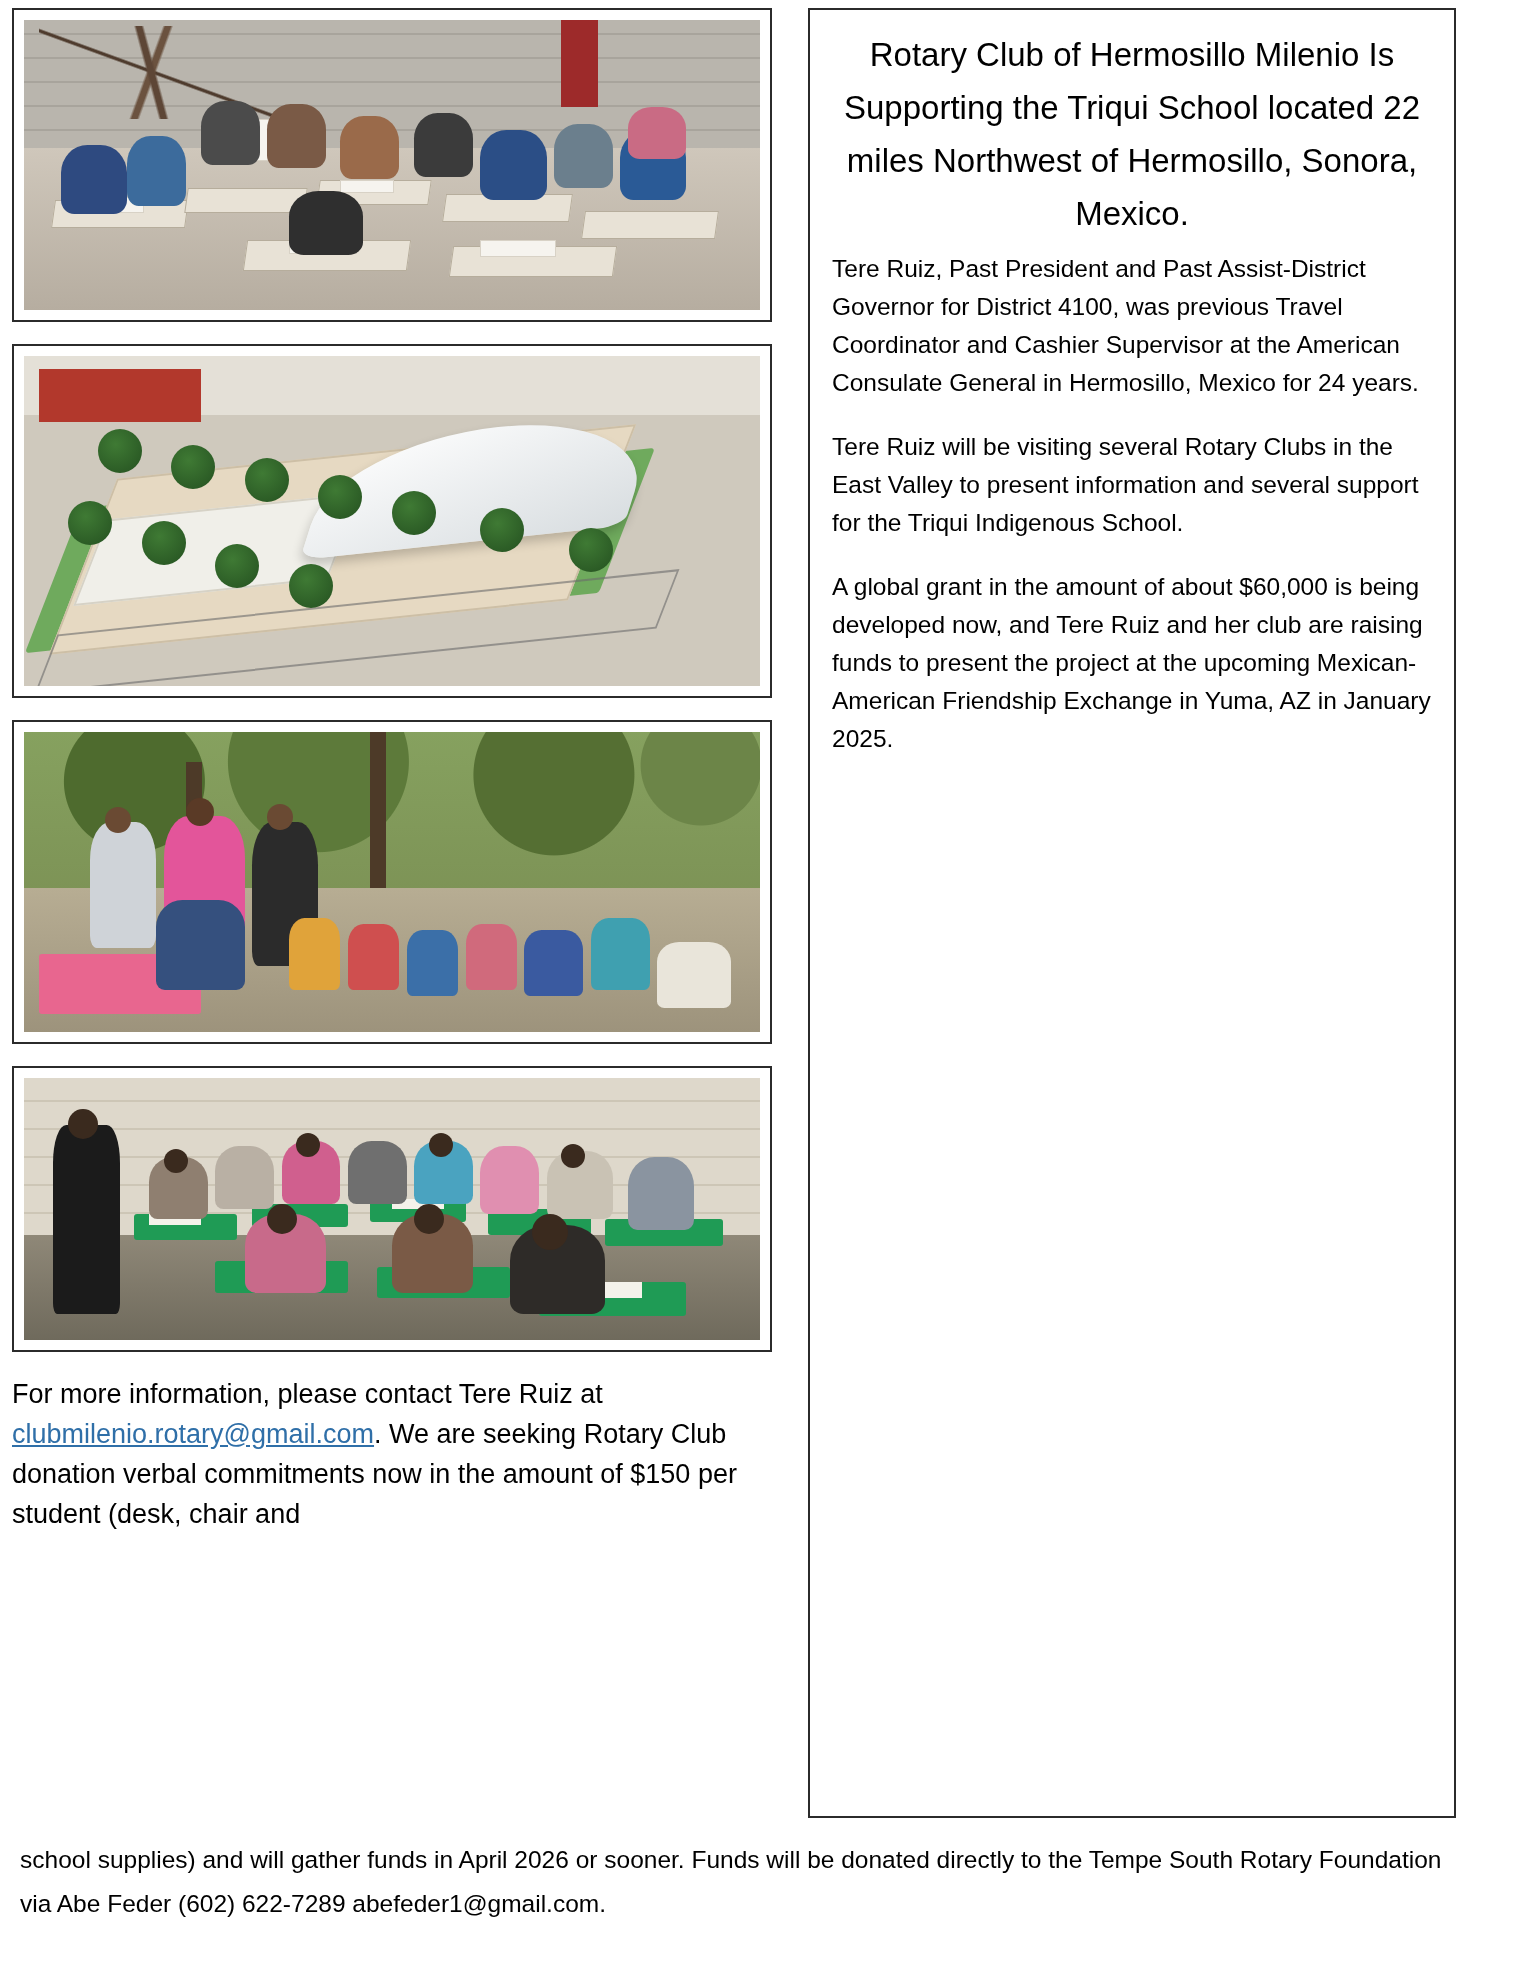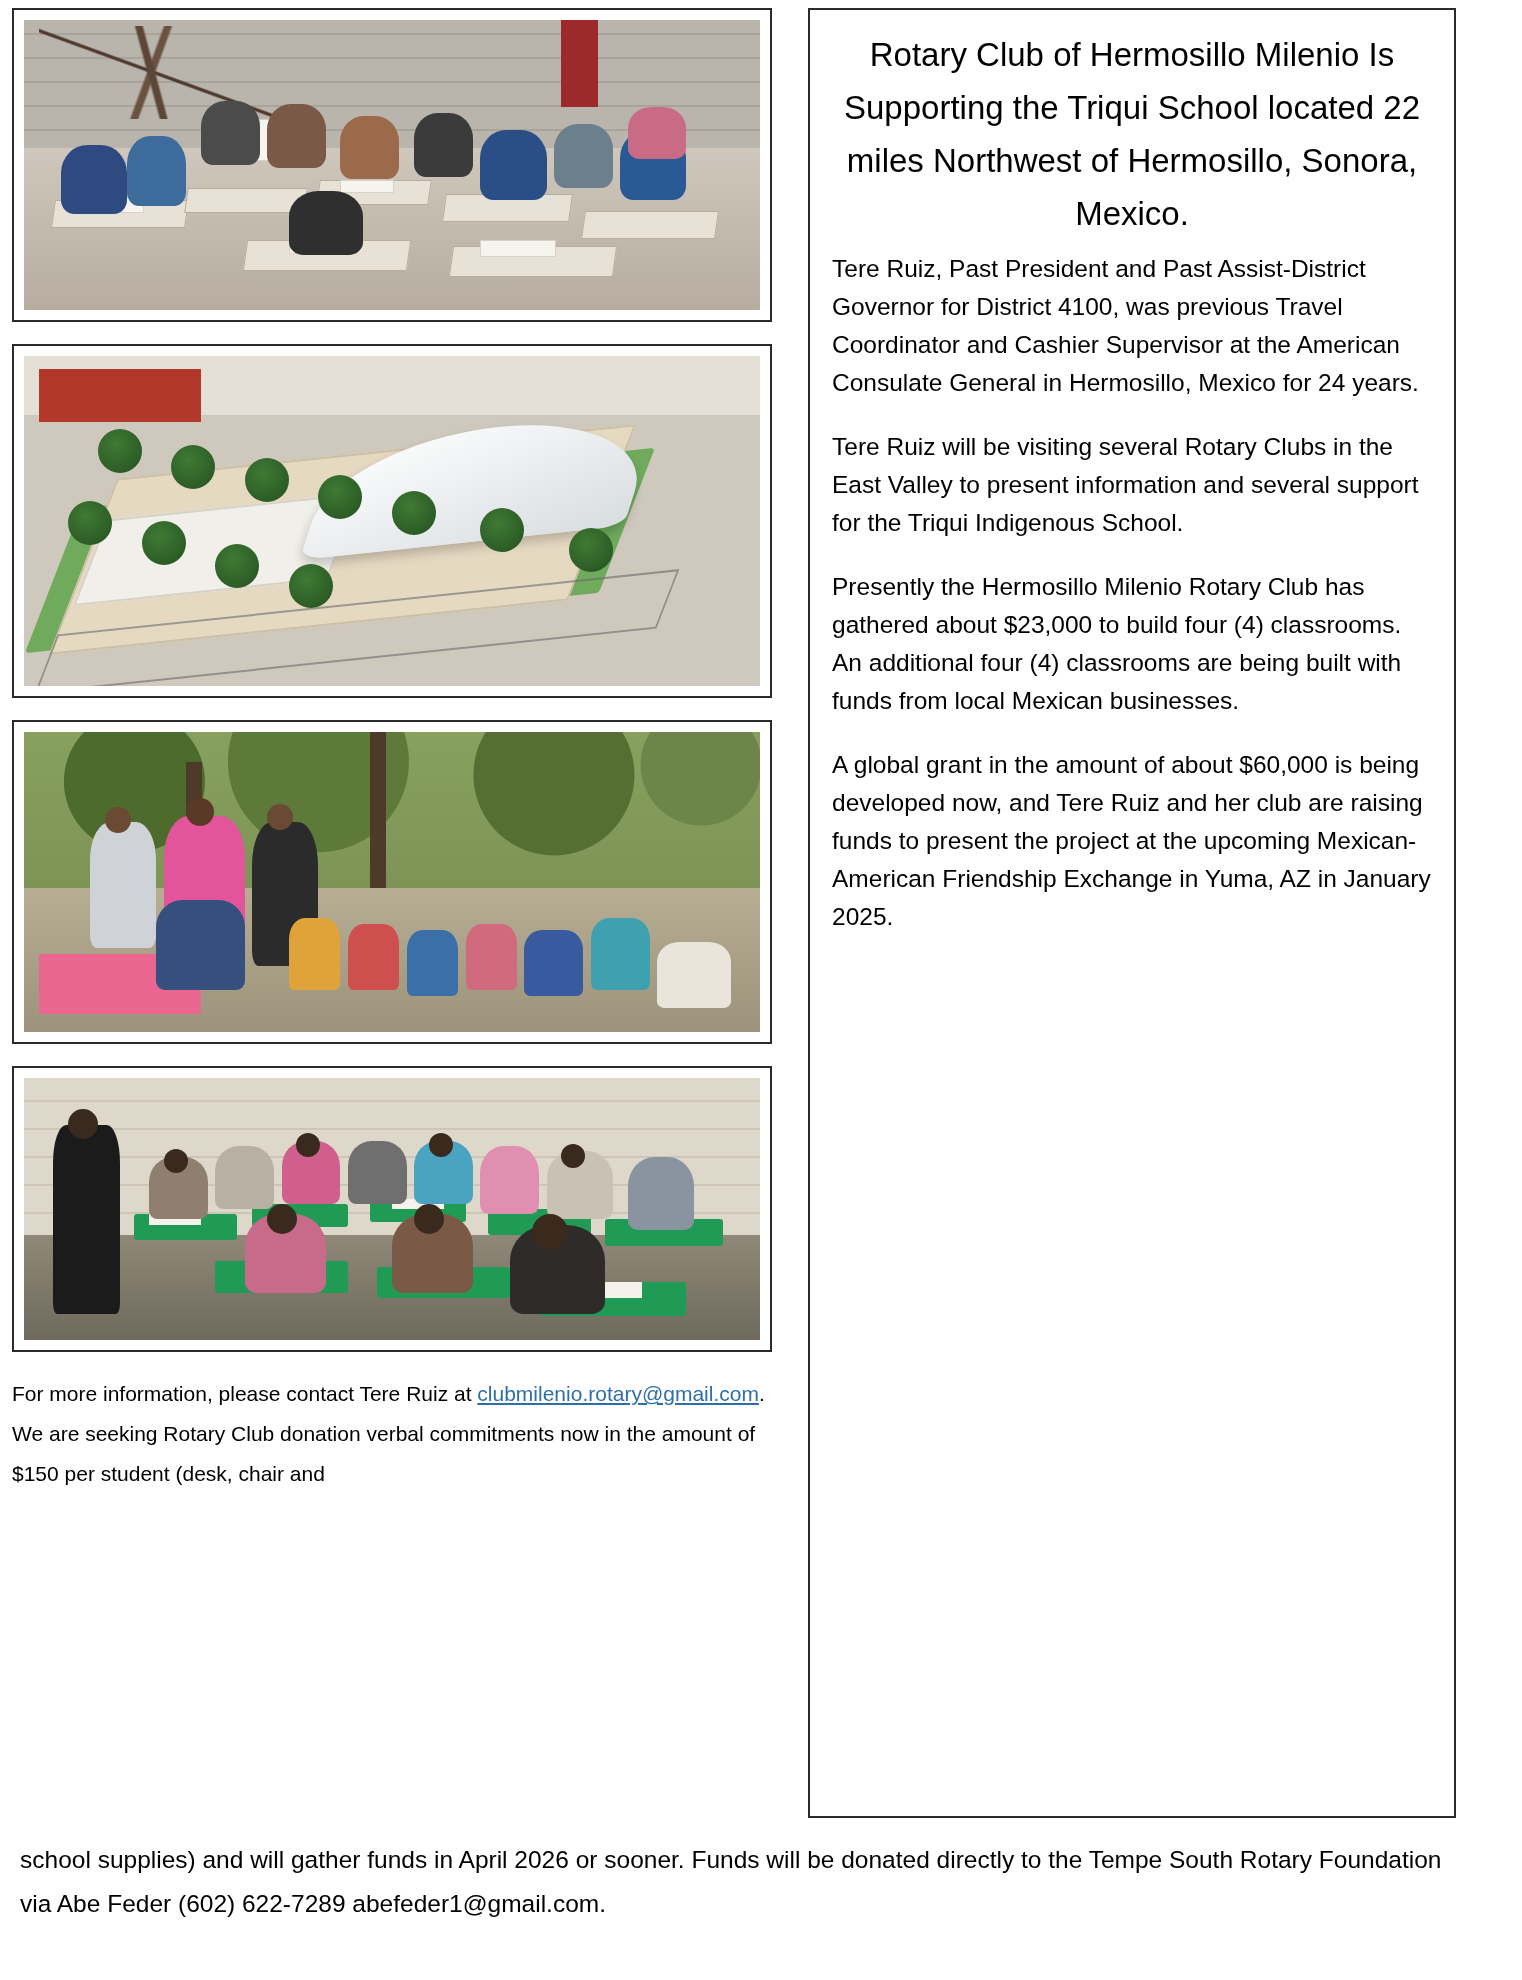--- a/index.html
+++ b/index.html
@@ -145,21 +145,21 @@
       repeating-linear-gradient(90deg, #ded8cb 0px, #ded8cb 60px, #c6beae 60px, #c6beae 62px);
   }
   .ph4 .floor { position:absolute; left:0; bottom:0; width:100%; height:40%; background: linear-gradient(#8f8878,#6f6a5c); }
   .ph4 .gdesk { position:absolute; background:#1f9b55; border-radius:3px; }
   .ph4 .gpaper { position:absolute; background:#f4f2ea; }
   .ph4 .pupil { position:absolute; border-radius:40% 40% 14% 14%; }
   .ph4 .phead { position:absolute; border-radius:50%; background:#3a2a1e; }
   .ph4 .teacher { position:absolute; left:4%; top:18%; width:9%; height:72%; background:#1b1b1b; border-radius:20% 20% 6% 6%; }
 
   .left-caption {
-    font-size: 21px;
+    font-size: 27px;
     line-height: 40px;
     color: #000;
     margin-top: 6px;
   }
   .left-caption a {
     color: #2f6fa8;
     text-decoration: underline;
   }
 
   
@@ -335,19 +335,18 @@
     <div class="left-caption">
       <span>For more information,  please contact Tere Ruiz at </span><a href="#">clubmilenio.rotary@gmail.com</a><span>.  We are seeking Rotary Club donation verbal commitments now in the amount of $150 per student (desk, chair and</span>
     </div>
 
   </div>
 
   <div class="right-col">
     <div class="headline">Rotary Club of Hermosillo Milenio Is Supporting the Triqui School located 22 miles Northwest of Hermosillo, Sonora, Mexico.</div>
     <p class="body-para">Tere Ruiz, Past President and Past Assist-District Governor for District 4100, was previous Travel Coordinator and Cashier Supervisor at the American Consulate General in Hermosillo, Mexico for 24 years.</p>
     <p class="body-para">Tere Ruiz will be visiting several Rotary Clubs in the East Valley to present information and several support for the Triqui Indigenous School.</p>
-    <p class="body-para">Presently the Hermosillo Milenio Rotary Club has gathered  about $23,000 to build four (4) classrooms. An additional four (4) classrooms are being built with funds from local Mexican businesses.</p>
     <p class="body-para">A global grant in the amount of about $60,000 is being developed now, and Tere Ruiz and her club are raising funds to present the project at the upcoming Mexican-American Friendship Exchange in Yuma, AZ in January 2025.</p>
   </div>
 
   <div class="bottom-text">school supplies) and will gather funds in April 2026 or sooner. Funds will be donated directly to the Tempe South Rotary Foundation via Abe Feder (602) 622-7289 abefeder1@gmail.com.</div>
 
 </div>
 
 </body></html>

